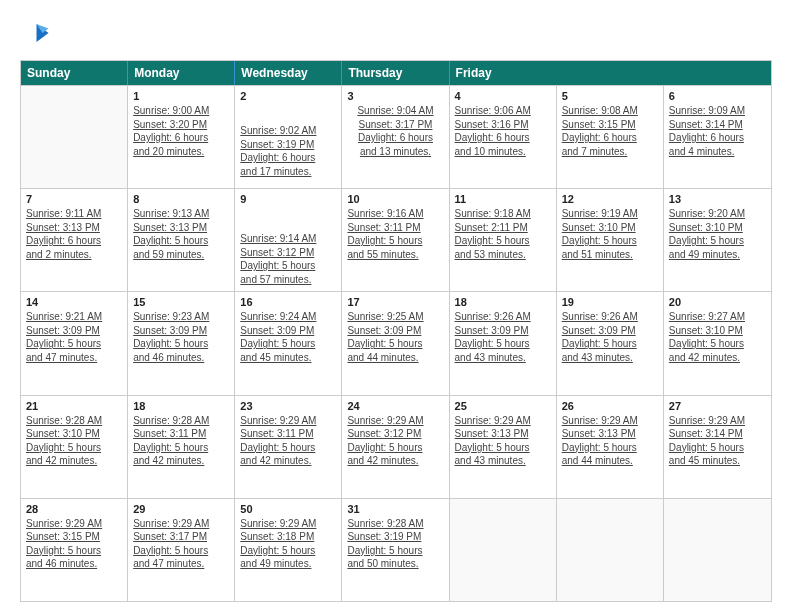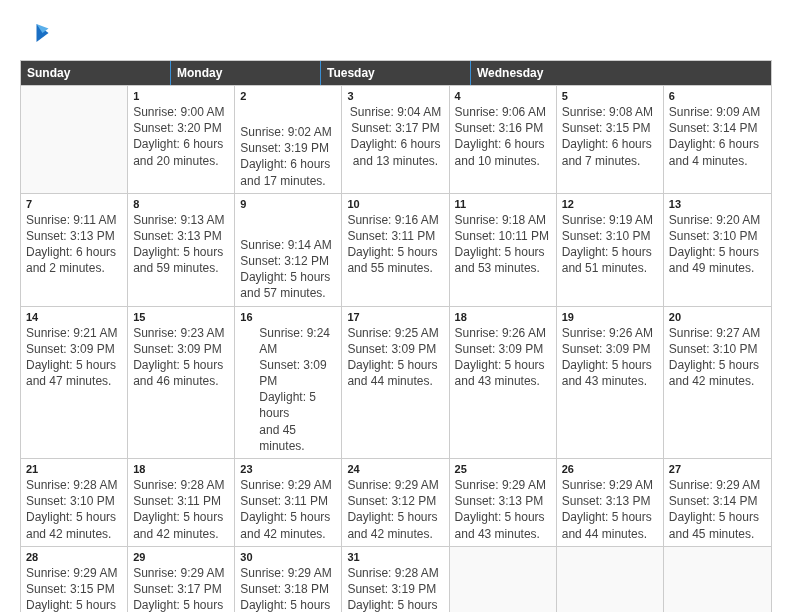--- a/index.html
+++ b/index.html
@@ -55,22 +55,22 @@
       color: #555;
     }
     .calendar {
       flex: 1;
       display: flex;
       flex-direction: column;
       border: 1px solid #ccc;
     }
     .cal-header-row {
       display: grid;
-      grid-template-columns: repeat(5, 1fr);
-      background: #404040;
+      grid-template-columns: repeat(7, 1fr);
+      background: #0f766e;
     }
     .cal-header-cell {
       color: #fff;
       font-size: 12px;
       font-weight: bold;
       padding: 5px 6px;
       text-align: left;
       border-right: 1px solid #3a8fd4;
     }
     .cal-header-cell:last-child { border-right: none; }
@@ -97,23 +97,24 @@
     }
     .cal-cell:last-child { border-right: none; }
     .cal-cell.empty { background: #f9f9f9; }
     .day-num {
       font-size: 11px;
       font-weight: bold;
       margin-bottom: 2px;
       color: #222;
     }
     .day-info {
-      font-size: 12px;
+      font-size: 10px;
       color: #444;
       line-height: 1.35;
+      text-decoration: underline;
     }
   </style>
 </head>
 <body>
 
 <div class="page">
   <div class="header">
     <div class="logo">
       <svg class="logo-icon" viewBox="0 0 40 40">
         <polygon points="22,8 38,20 22,32" fill="#1a6fc4"></polygon>
@@ -127,22 +128,23 @@
     <div class="title-block">
       <div class="month-title"></div>
       <div class="location"></div>
     </div>
   </div>
 
   <div class="calendar">
     <div class="cal-header-row">
     <div class="cal-header-cell">Sunday</div>
         <div class="cal-header-cell">Monday</div>
-        <div class="cal-header-cell">Tuesday</div>
         <div class="cal-header-cell">Wednesday</div>
+        <div class="cal-header-cell">Thursday</div>
+        <div class="cal-header-cell">Friday</div>
       </div>
     <div class="cal-body">
     <div class="cal-row">
           <div class="cal-cell empty"></div>
           <div class="cal-cell">
             <div class="day-num">1</div>
             <div class="day-info" style="white-space: pre-line;">Sunrise: 9:00 AM
 Sunset: 3:20 PM
 Daylight: 6 hours
 and 20 minutes.</div>
@@ -208,21 +210,21 @@
           <div class="cal-cell">
             <div class="day-num">10</div>
             <div class="day-info" style="white-space: pre-line;">Sunrise: 9:16 AM
 Sunset: 3:11 PM
 Daylight: 5 hours
 and 55 minutes.</div>
           </div>
           <div class="cal-cell">
             <div class="day-num">11</div>
             <div class="day-info" style="white-space: pre-line;">Sunrise: 9:18 AM
-Sunset: 10:11 PM
+Sunset: 2:11 PM
 Daylight: 5 hours
 and 53 minutes.</div>
           </div>
           <div class="cal-cell">
             <div class="day-num">12</div>
             <div class="day-info" style="white-space: pre-line;">Sunrise: 9:19 AM
 Sunset: 3:10 PM
 Daylight: 5 hours
 and 51 minutes.</div>
           </div>
@@ -244,21 +246,21 @@
           </div>
           <div class="cal-cell">
             <div class="day-num">15</div>
             <div class="day-info" style="white-space: pre-line;">Sunrise: 9:23 AM
 Sunset: 3:09 PM
 Daylight: 5 hours
 and 46 minutes.</div>
           </div>
           <div class="cal-cell">
             <div class="day-num">16</div>
-            <div class="day-info" style="white-space: pre-line; margin-left: 19px;">Sunrise: 9:24 AM
+            <div class="day-info" style="white-space: pre-line;">Sunrise: 9:24 AM
 Sunset: 3:09 PM
 Daylight: 5 hours
 and 45 minutes.</div>
           </div>
           <div class="cal-cell">
             <div class="day-num">17</div>
             <div class="day-info" style="white-space: pre-line;">Sunrise: 9:25 AM
 Sunset: 3:09 PM
 Daylight: 5 hours
 and 44 minutes.</div>
@@ -345,21 +347,21 @@
 and 46 minutes.</div>
           </div>
           <div class="cal-cell">
             <div class="day-num">29</div>
             <div class="day-info" style="white-space: pre-line;">Sunrise: 9:29 AM
 Sunset: 3:17 PM
 Daylight: 5 hours
 and 47 minutes.</div>
           </div>
           <div class="cal-cell">
-            <div class="day-num">30</div>
+            <div class="day-num">50</div>
             <div class="day-info" style="white-space: pre-line;">Sunrise: 9:29 AM
 Sunset: 3:18 PM
 Daylight: 5 hours
 and 49 minutes.</div>
           </div>
           <div class="cal-cell">
             <div class="day-num">31</div>
             <div class="day-info" style="white-space: pre-line;">Sunrise: 9:28 AM
 Sunset: 3:19 PM
 Daylight: 5 hours

